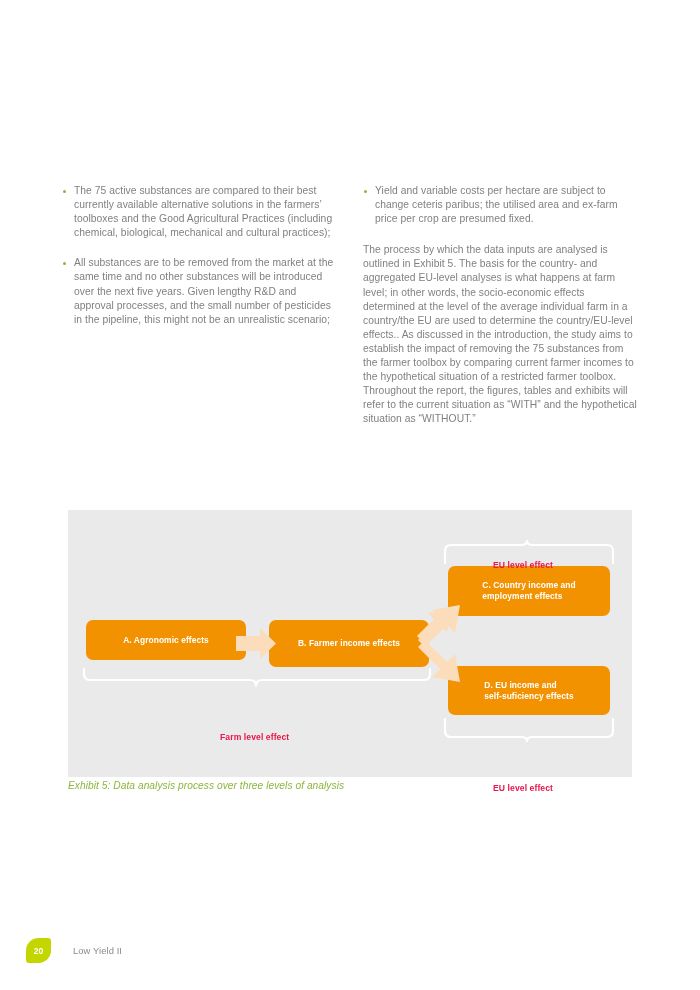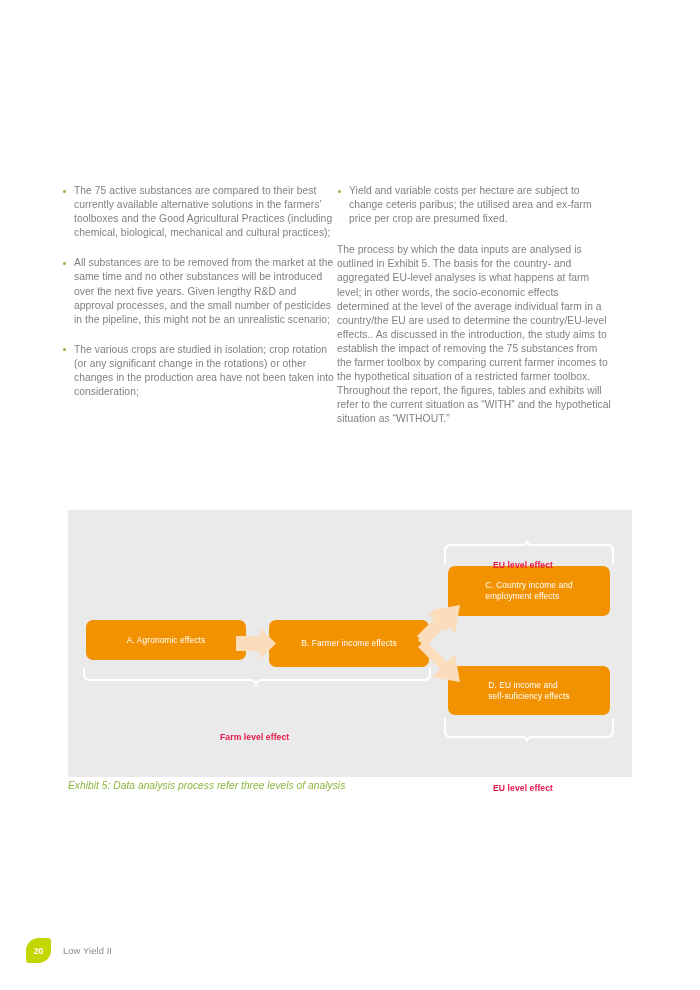--- a/index.html
+++ b/index.html
@@ -15,20 +15,21 @@
     overflow: hidden;
   }
 
   
   .columns {
     position: absolute;
     left: 62px;
     top: 184px;
     width: 576px;
     display: flex;
+    gap: 26px;
   }
   .col {
     width: 275px;
   }
 
   .bullet-list {
     list-style: none;
     margin: 0;
     padding: 0;
   }
@@ -78,20 +79,21 @@
     border-radius: 7px;
     color: #ffffff;
     font-size: 8.4px;
     line-height: 11px;
     display: flex;
     align-items: center;
     justify-content: center;
     text-align: center;
     letter-spacing: 0.01em;
     z-index: 3;
+    font-weight: bold;
   }
   .node .node-label { white-space: pre-line; }
 
   #node-a { left: 18px;  top: 110px; width: 160px; height: 40px; }
   #node-b { left: 201px; top: 110px; width: 160px; height: 47px; }
   #node-c { left: 380px; top: 56px;  width: 162px; height: 50px; }
   #node-d { left: 380px; top: 156px; width: 162px; height: 49px; }
 
   #node-c .node-label,
   #node-d .node-label { text-align: left; }
@@ -142,21 +144,21 @@
   }
   .caption b { font-style: italic; font-weight: normal; }
 
   
   .footer {
     position: absolute;
     left: 26px;
     top: 938px;
     display: flex;
     align-items: center;
-    gap: 12px;
+    gap: 22px;
   }
   .page-badge {
     width: 25px;
     height: 25px;
     background: #c4d600;
     border-radius: 12.5px 3px 12.5px 3px;
     color: #ffffff;
     font-size: 8.6px;
     font-weight: bold;
     display: flex;
@@ -171,21 +173,20 @@
 </style>
 </head>
 <body>
 
 <div class="columns">
 
   <div class="col">
     <ul class="bullet-list">
       <li>The 75 active substances are compared to their best currently available alternative solutions in the farmers’ toolboxes and the Good Agricultural Practices (including chemical, biological, mechanical and cultural practices);</li>
       <li>All substances are to be removed from the market at the same time and no other substances will be introduced over the next five years. Given lengthy R&amp;D and approval processes, and the small number of pesticides in the pipeline, this might not be an unrealistic scenario;</li>
-      <li>The various crops are studied in isolation; crop rotation (or any significant change in the rotations) or other changes in the production area have not been taken into consideration;</li>
     </ul>
   </div>
 
   <div class="col">
     <ul class="bullet-list">
       <li>Yield and variable costs per hectare are subject to change ceteris paribus; the utilised area and ex-farm price per crop are presumed fixed.</li>
     </ul>
     <p class="para spaced">The process by which the data inputs are analysed is outlined in Exhibit 5. The basis for the country- and aggregated EU-level analyses is what happens at farm level; in other words, the socio-economic effects determined at the level of the average individual farm in a country/the EU are used to determine the country/EU-level effects.. As discussed in the introduction, the study aims to establish the impact of removing the 75 substances from the farmer toolbox by comparing current farmer incomes to the hypothetical situation of a restricted farmer toolbox. Throughout the report, the figures, tables and exhibits will refer to the current situation as “WITH” and the hypothetical situation as “WITHOUT.”</p>
   </div>
 
@@ -236,19 +237,19 @@
     </g>
   </svg>
 
   <div class="level-label" id="label-farm">Farm level effect</div>
   <div class="level-label" id="label-eu-top">EU level effect</div>
   <div class="level-label" id="label-eu-bot">EU level effect</div>
 
 </div>
 
 <div class="caption">
-  <b>Exhibit 5</b><span>: </span><span>Data analysis process refer three levels of analysis</span>
+  <b>Exhibit 5</b><span>: </span><span>Data analysis process over three levels of analysis</span>
 </div>
 
 <div class="footer">
   <div class="page-badge">20</div>
   <div class="footer-title">Low Yield II</div>
 </div>
 
 </body></html>

